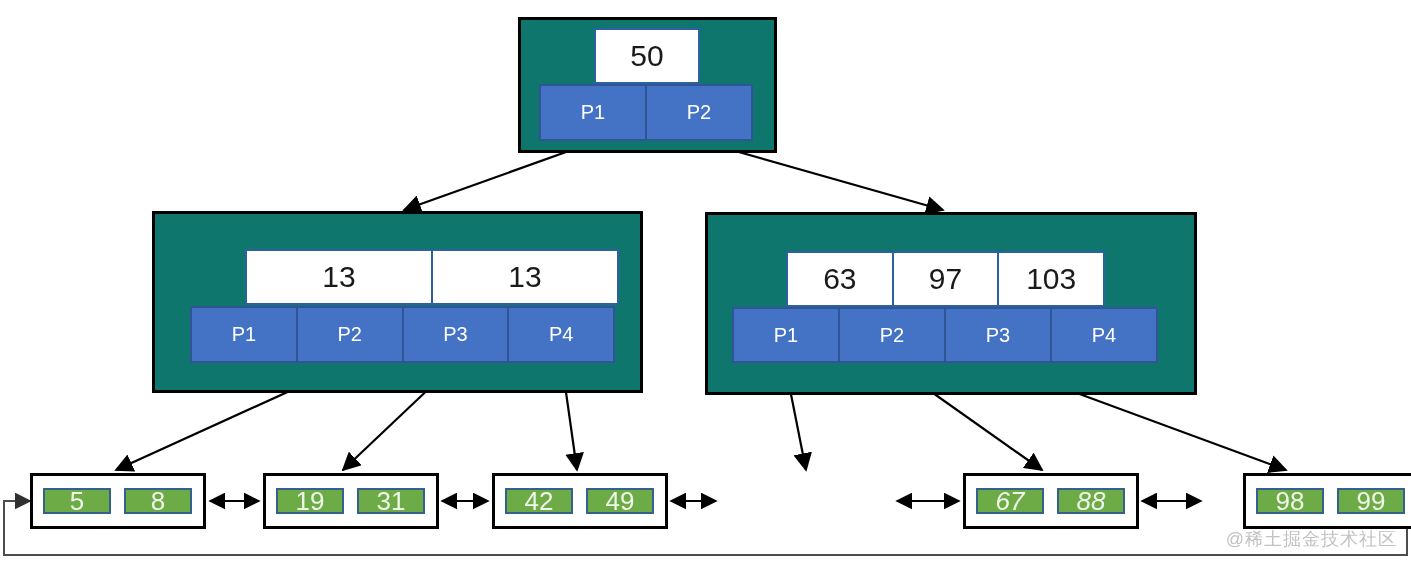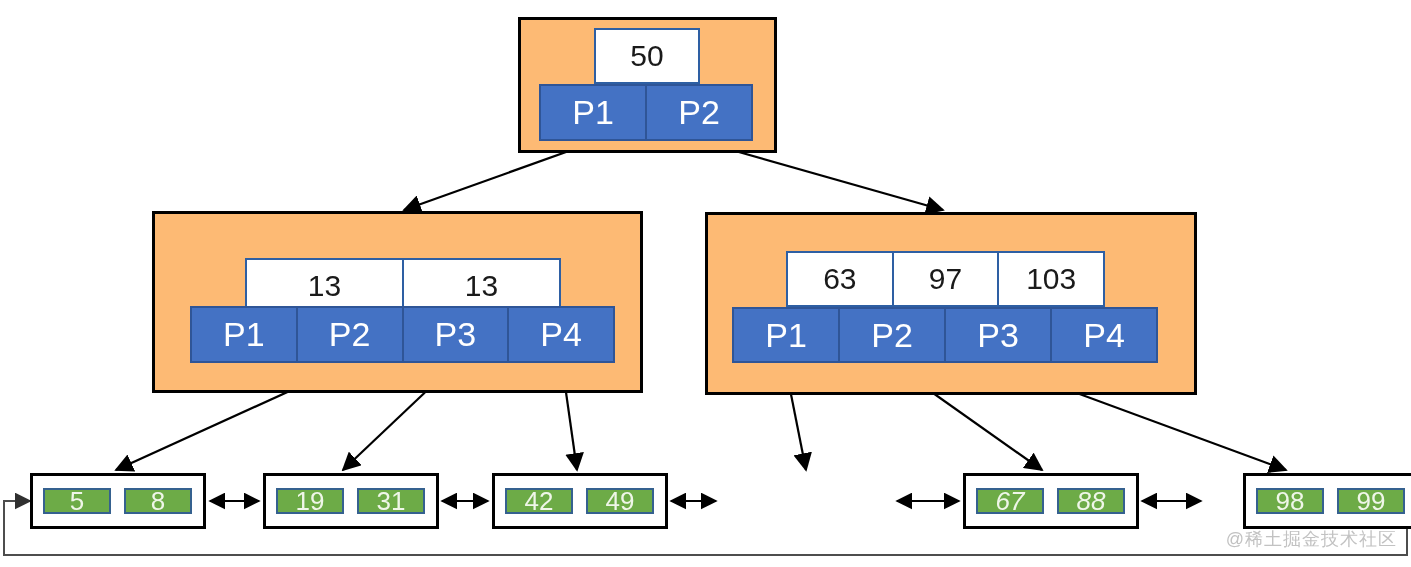--- a/index.html
+++ b/index.html
@@ -2,36 +2,36 @@
 <html><head>
 <meta charset="utf-8">
 <style>
   html,body{margin:0;padding:0;background:#fff;}
   #canvas{
     position:relative;width:1411px;height:567px;background:#ffffff;overflow:hidden;
     font-family:"Liberation Sans","DejaVu Sans",sans-serif;
   }
   #edges{position:absolute;left:0;top:0;width:1411px;height:567px;}
   .outer{
-    position:absolute;border:3px solid #000;background:#fdba74;box-sizing:border-box;
+    position:absolute;border:3px solid #000;background:#0f766e;box-sizing:border-box;
   }
   .keyrow{position:absolute;display:flex;box-sizing:border-box;}
   .keycell{
     flex:1 1 0;border:2px solid #2E5FA3;border-right-width:1px;background:#fff;
     display:flex;align-items:center;justify-content:center;
     font-size:30px;color:#1a1a1a;box-sizing:border-box;
   }
   .keycell + .keycell{border-left-width:1px;}
   .keycell:last-child{border-right-width:2px;}
   .prow{
     position:absolute;display:flex;background:#4472C4;border:2px solid #2F5597;box-sizing:border-box;
   }
   .pcell{
     flex:1 1 0;display:flex;align-items:center;justify-content:center;
-    color:#ffffff;font-size:34px;box-sizing:border-box;
+    color:#ffffff;font-size:20px;box-sizing:border-box;
   }
   .pcell + .pcell{border-left:2px solid #2F5597;}
   .leaf{
     position:absolute;top:473px;width:176px;height:56px;border:3px solid #000;
     background:#fff;box-sizing:border-box;display:flex;align-items:center;
     padding-left:10px;gap:13px;
   }
   .leafcell{
     width:68px;height:26px;background:#6DAB47;border:2.5px solid #35618F;
     box-sizing:border-box;display:flex;align-items:center;justify-content:center;
@@ -81,21 +81,21 @@
     <div class="keyrow" style="left:73px;top:8px;width:106px;height:56px;">
       <div class="keycell">50</div>
     </div>
     <div class="prow" style="left:18px;top:64px;width:214px;height:57px;">
       <div class="pcell">P1</div>
       <div class="pcell">P2</div>
     </div>
   </div>
 
   <div class="outer" style="left:152px;top:211px;width:491px;height:182px;">
-    <div class="keyrow" style="left:90px;top:44px;width:316px;height:56px;">
+    <div class="keyrow" style="left:90px;top:35px;width:374px;height:56px;">
       <div class="keycell">13</div>
       <div class="keycell">13</div>
     </div>
     <div class="prow" style="left:35px;top:92px;width:425px;height:57px;">
       <div class="pcell">P1</div>
       <div class="pcell">P2</div>
       <div class="pcell">P3</div>
       <div class="pcell">P4</div>
     </div>
   </div>

